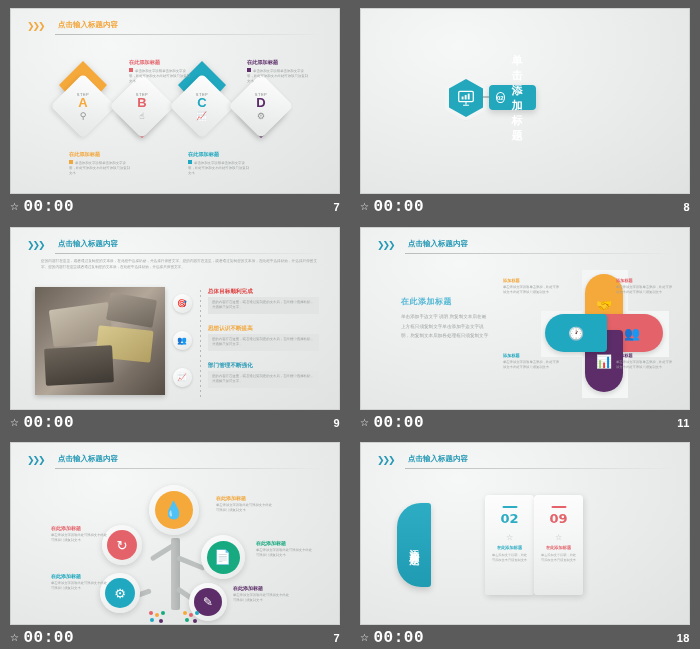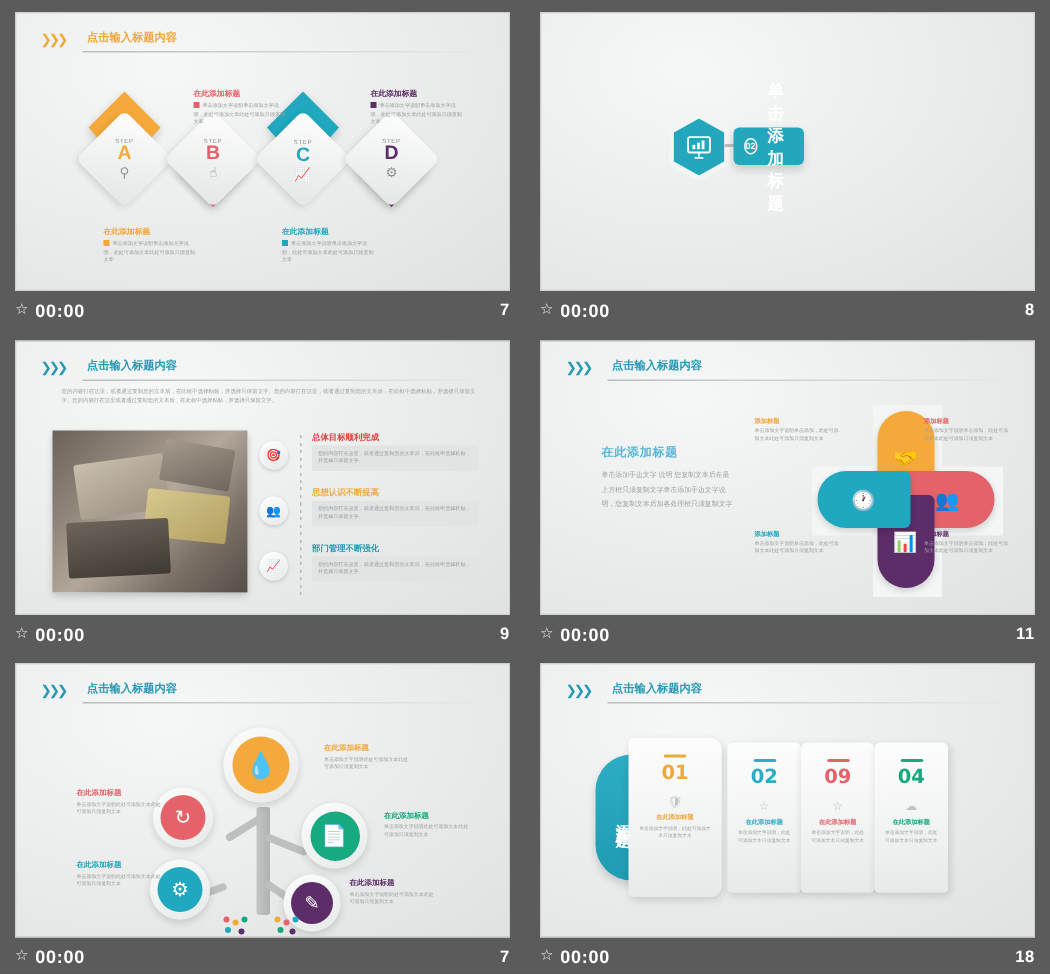--- a/index.html
+++ b/index.html
@@ -30,21 +30,21 @@
       radial-gradient(ellipse at 30% 20%, #f6f7f7 0%, #e9ebea 60%, #dfe2e1 100%);
   }
   .footer {
     position:absolute; left:0; bottom:0; width:350px; height:23px;
     background:#5b5b5b; color:#ffffff;
     display:flex; align-items:center; padding:0 10px;
     font-size:11px; font-weight:bold; letter-spacing:.5px;
   }
   .cell.r1 .footer { height:25px; }
   .footer .star { font-size:10px; margin-right:4px; opacity:.9; }
-  .footer .time { font-family:Liberation Sans, sans-serif; font-size:12px; }
+  .footer .time { font-family:Liberation Mono, monospace; font-size:16px; }
   .footer .pg { margin-left:auto; font-size:11px; font-weight:bold; }
 
   
   .s-head { position:absolute; left:16px; top:11px; right:18px; height:16px; }
   .s-head .arrows { position:absolute; left:0; top:1px; font-size:9px; letter-spacing:-2px; font-weight:bold; }
   .s-head .ttl { position:absolute; left:31px; top:0px; font-size:7.5px; font-weight:bold; }
   .s-head .rule { position:absolute; left:28px; right:0; top:14px; height:1px;
      background:linear-gradient(90deg,#b9bdbc,#d9dcdb 70%,#e6e9e8); }
 
   
@@ -444,48 +444,34 @@
         <div class="s-head">
           <span class="arrows" style="color:#2699b5">❯❯❯</span>
           <span class="ttl" style="color:#2699b5">点击输入标题内容</span>
           <span class="rule"></span>
         </div>
 
         <div class="tab12">
           <span class="vt">添加标题</span>
         </div>
 
-        <div class="card12 first">
-          <span class="dash" style="background:#f2a73c"></span>
-          <span class="num" style="color:#f2a73c">01</span>
-          <span class="ci">🛡</span>
-          <span class="ch2" style="color:#f2a73c">在此添加标题</span>
-          <span class="cb2">单击添加文字说明，此处可添加文本只须复制文本</span>
-        </div>
         <div class="card12" style="left:124px">
           <span class="dash" style="background:#2dadc4"></span>
           <span class="num" style="color:#2dadc4">02</span>
           <span class="ci">☆</span>
           <span class="ch2" style="color:#2dadc4">在此添加标题</span>
           <span class="cb2">单击添加文字说明，此处可添加文本只须复制文本</span>
         </div>
         <div class="card12" style="left:173px">
           <span class="dash" style="background:#e4636a"></span>
           <span class="num" style="color:#e4636a">09</span>
           <span class="ci">☆</span>
           <span class="ch2" style="color:#e4636a">在此添加标题</span>
           <span class="cb2">单击添加文字说明，此处可添加文本只须复制文本</span>
         </div>
-        <div class="card12" style="left:222px">
-          <span class="dash" style="background:#17a97f"></span>
-          <span class="num" style="color:#17a97f">04</span>
-          <span class="ci">☁</span>
-          <span class="ch2" style="color:#17a97f">在此添加标题</span>
-          <span class="cb2">单击添加文字说明，此处可添加文本只须复制文本</span>
-        </div>
       </div>
     </div>
     <div class="footer">
       <span class="star">☆</span>
       <span class="time">00:00</span>
       <span class="pg">18</span>
     </div>
   </div>
 
 </div>

